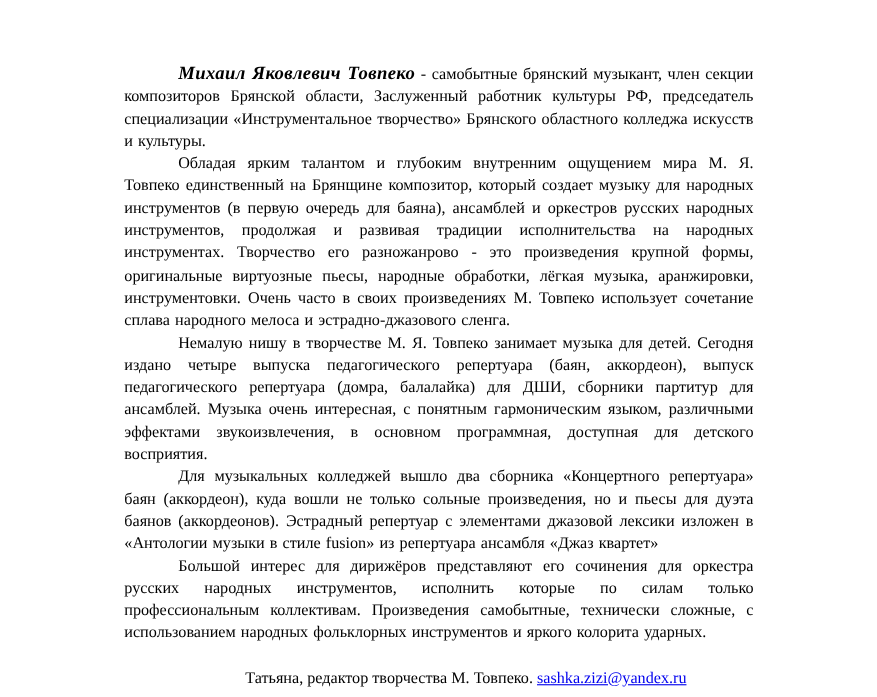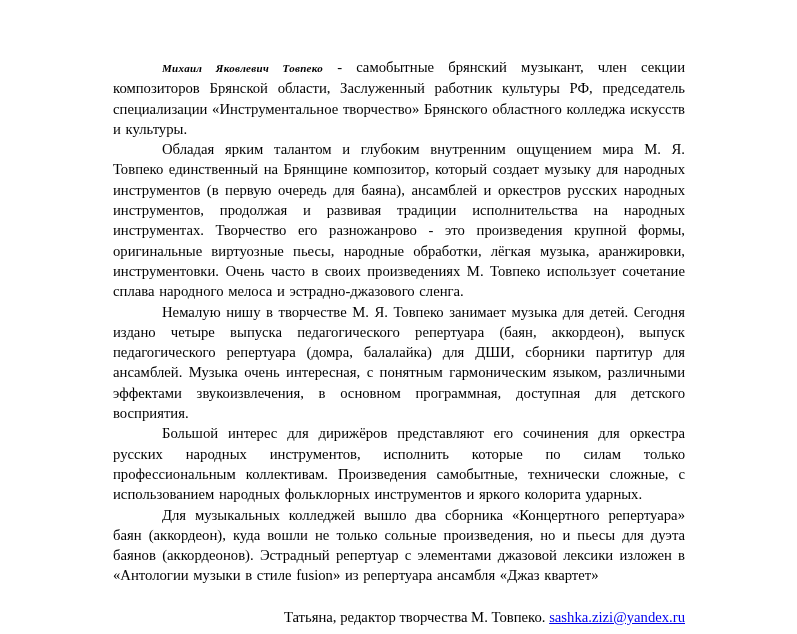--- a/index.html
+++ b/index.html
@@ -26,27 +26,27 @@
     text-align: justify;
     text-indent: 49px;
     font-size: 14.7px;
     line-height: 20.3px;
     color: #000000;
     word-spacing: 1px;
   }
   .intro-name {
     font-weight: bold;
     font-style: italic;
-    font-size: 11px;
+    font-size: 17px;
     letter-spacing: 0.3px;
   }
   .footer-line {
-    margin: 0;
+    margin: 12px;
     margin-top: 21px;
-    text-align: right;
+    text-align: center;
     text-indent: 49px;
     font-size: 14.7px;
     line-height: 20.3px;
   }
   .email-link {
     color: #0000ee;
     text-decoration: underline;
     cursor: pointer;
   }
 </style>
@@ -56,21 +56,21 @@
 <div class="page">
 
   <p class="para">
     <span class="intro-name">Михаил Яковлевич Товпеко</span><span> - самобытные брянский музыкант, член секции композиторов Брянской области, Заслуженный работник культуры РФ, председатель специализации «Инструментальное творчество» Брянского областного колледжа искусств и культуры.</span>
   </p>
 
   <p class="para">Обладая ярким талантом и глубоким внутренним ощущением мира М. Я. Товпеко единственный на Брянщине композитор, который создает музыку для народных инструментов (в первую очередь для баяна), ансамблей и оркестров русских народных инструментов, продолжая и развивая традиции исполнительства на народных инструментах. Творчество его разножанрово - это произведения крупной формы, оригинальные виртуозные пьесы, народные обработки, лёгкая музыка, аранжировки, инструментовки. Очень часто в своих произведениях М. Товпеко использует сочетание сплава народного мелоса и эстрадно-джазового сленга.</p>
 
   <p class="para">Немалую нишу в творчестве М. Я. Товпеко занимает музыка для детей. Сегодня издано четыре выпуска педагогического репертуара (баян, аккордеон), выпуск педагогического репертуара (домра, балалайка) для ДШИ, сборники партитур для ансамблей. Музыка очень интересная, с понятным гармоническим языком, различными эффектами звукоизвлечения, в основном программная, доступная для детского восприятия.</p>
 
+  <p class="para">Для музыкальных колледжей вышло два сборника «Концертного репертуара» баян (аккордеон), куда вошли не только сольные произведения, но и пьесы для дуэта баянов (аккордеонов). Эстрадный репертуар с элементами джазовой лексики изложен в «Антологии музыки в стиле fusion» из репертуара ансамбля «Джаз квартет»</p>
+
   <p class="para">Большой интерес для дирижёров представляют его сочинения для оркестра русских народных инструментов, исполнить которые по силам только профессиональным коллективам. Произведения самобытные, технически сложные, с использованием народных фольклорных инструментов и яркого колорита ударных.</p>
-
-  <p class="para">Для музыкальных колледжей вышло два сборника «Концертного репертуара» баян (аккордеон), куда вошли не только сольные произведения, но и пьесы для дуэта баянов (аккордеонов). Эстрадный репертуар с элементами джазовой лексики изложен в «Антологии музыки в стиле fusion» из репертуара ансамбля «Джаз квартет»</p>
 
   <p class="footer-line">
     <span>Татьяна, редактор творчества М. Товпеко. </span><a class="email-link" href="#">sashka.zizi@yandex.ru</a>
   </p>
 
 </div>
 
 </body></html>

